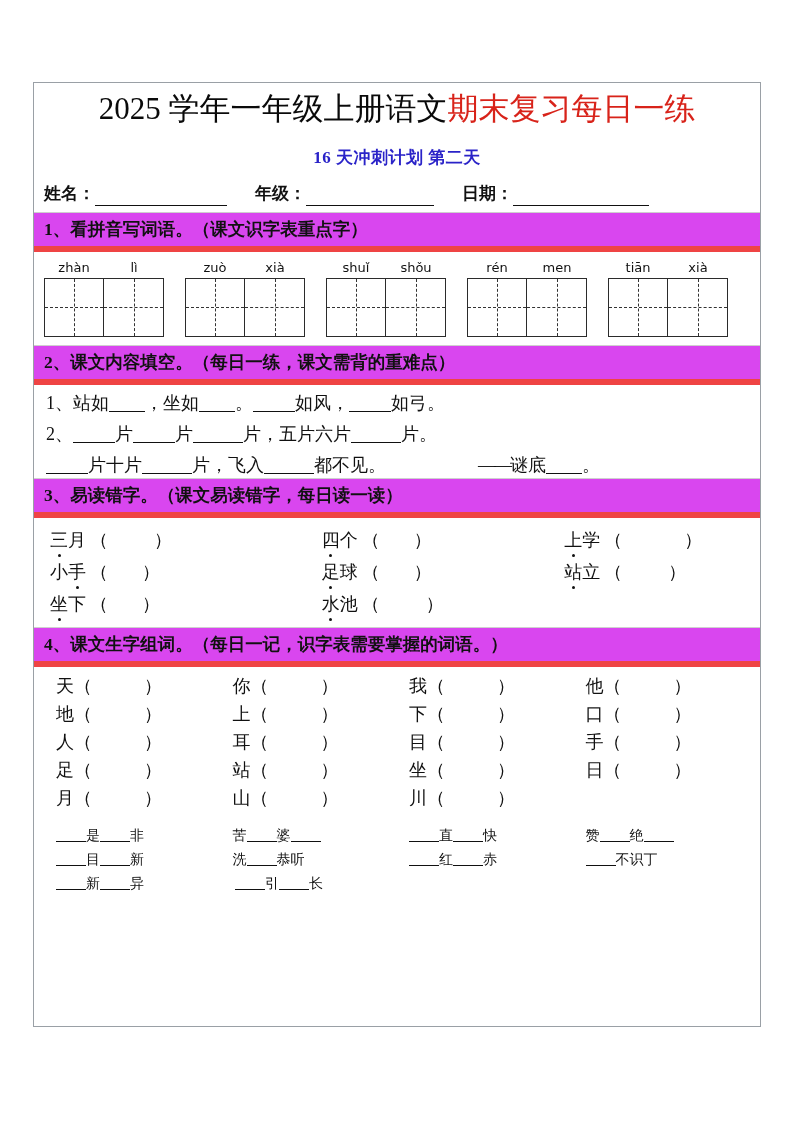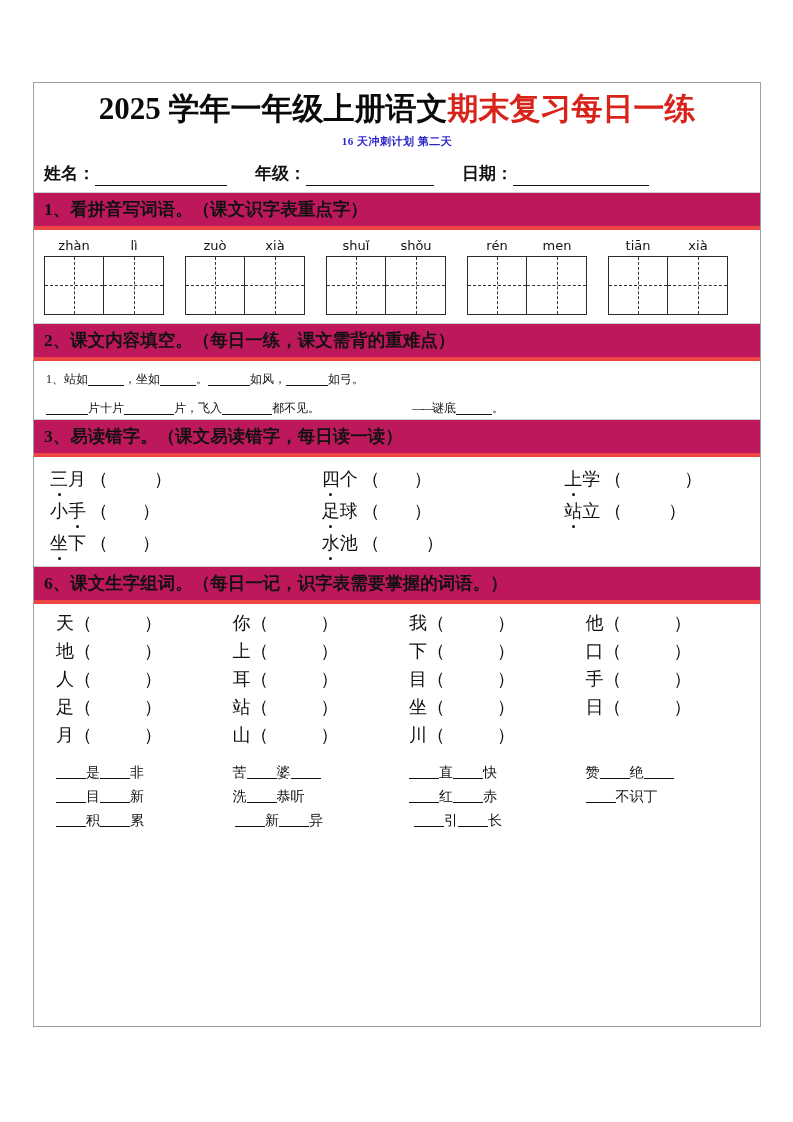--- a/index.html
+++ b/index.html
@@ -27,32 +27,32 @@
     background: #fff;
   }
 
   
   .title-block {
     padding: 8px 0 2px 0;
     text-align: center;
   }
   .main-title {
     font-family: "Liberation Serif", "DejaVu Serif", serif;
-    font-weight: bold;
+    font-weight: normal;
     font-size: 31px;
     letter-spacing: 0px;
     line-height: 1.15;
     white-space: nowrap;
   }
   .main-title .black { color: #0a0a0a; }
   .main-title .red { color: #d8231a; }
   .subtitle {
-    margin-top: 7px;
+    margin-top: 19px;
     font-weight: bold;
-    font-size: 11px;
+    font-size: 17px;
     color: #2a23c8;
     letter-spacing: 0.5px;
   }
 
   
   .meta-row {
     display: flex;
     align-items: flex-end;
     padding: 11px 8px 6px 10px;
     font-size: 17px;
@@ -64,28 +64,28 @@
   .meta-line {
     border-bottom: 1.6px solid #111;
     height: 17px;
   }
   .ml-name  { width: 132px; margin-right: 28px; }
   .ml-grade { width: 128px; margin-right: 28px; }
   .ml-date  { width: 136px; }
 
   
   .sec-head {
-    background: #be185d;
+    background: #d946ef;
     font-weight: bold;
     font-size: 17.5px;
     padding: 4px 0 5px 10px;
     letter-spacing: 0px;
     white-space: nowrap;
     border-top: 1px solid #cfcfcf;
-    border-bottom: 4px solid #ef4444;
+    border-bottom: 6px solid #ef4444;
   }
 
   .sec-body { padding: 0 10px; }
 
   
   .py-row {
     display: flex;
     padding: 8px 0 1px 0;
     font-family: "DejaVu Sans", "Liberation Sans", sans-serif;
     font-size: 13px;
@@ -119,21 +119,21 @@
   }
   .tz-cell::after {
     content: "";
     position: absolute;
     top: 50%; left: 0; right: 0;
     border-top: 1.4px dashed #333;
   }
 
   
   .fill-line {
-    font-size: 12px;
+    font-size: 18px;
     line-height: 1.0;
     padding: 9px 0 4px 2px;
     white-space: nowrap;
   }
   .blk {
     display: inline-block;
     border-bottom: 1.5px solid #111;
     vertical-align: -3px;
     height: 15px;
   }
@@ -286,20 +286,21 @@
       <div class="tz-group">
         <div class="tz-cell"></div>
         <div class="tz-cell"></div>
       </div>
     </div>
   </div>
 
   <div class="sec-head">2、课文内容填空。（每日一练，课文需背的重难点）</div>
   <div class="sec-body">
     <div class="fill-line">1、站如<span class="blk b1"></span>，坐如<span class="blk b1"></span>。<span class="blk b2"></span>如风，<span class="blk b2"></span>如弓。</div>
+    <div class="fill-line">2、<span class="blk b2"></span>片<span class="blk b2"></span>片<span class="blk b3"></span>片，五片六片<span class="blk b3"></span>片。</div>
     <div class="fill-line"><span class="blk b2"></span>片十片<span class="blk b3"></span>片，飞入<span class="blk b3"></span>都不见。<span class="spacer-lg"></span><span class="dash">——</span>谜底<span class="blk b1"></span>。</div>
   </div>
 
   <div class="sec-head">3、易读错字。（课文易读错字，每日读一读）</div>
   <div class="sec-body">
     <div class="err-grid">
 
       <div class="err-row">
         <div class="err-item ec1">
           <span class="dotted">三</span>
@@ -346,21 +347,21 @@
           <span class="dotted">水</span>
             <span>池</span>
             <span class="paren">（<span class="gap"></span>）</span>
         </div>
         <div class="err-item ec3"></div>
       </div>
 
     </div>
   </div>
 
-  <div class="sec-head">6、课文生字组词。（每日一记，识字表需要掌握的词语。）</div>
+  <div class="sec-head">4、课文生字组词。（每日一记，识字表需要掌握的词语。）</div>
   <div class="sec-body">
     <div class="word-grid">
 
       <div class="word-row">
         <div class="word-item"><span>天</span>（<span class="gap"></span>）</div>
         <div class="word-item"><span>你</span>（<span class="gap"></span>）</div>
         <div class="word-item"><span>我</span>（<span class="gap"></span>）</div>
         <div class="word-item"><span>他</span>（<span class="gap"></span>）</div>
       </div>
 
@@ -406,21 +407,20 @@
       </div>
 
       <div class="idiom-row">
         <div class="idiom-item"><span class="ublk u2"></span>目<span class="ublk u2"></span>新</div>
         <div class="idiom-item">洗<span class="ublk u2"></span>恭听</div>
         <div class="idiom-item"><span class="ublk u2"></span>红<span class="ublk u2"></span>赤</div>
         <div class="idiom-item"><span class="ublk u2"></span>不识丁</div>
       </div>
 
       <div class="idiom-row">
-        <div class="idiom-item"><span class="ublk u2"></span>积<span class="ublk u2"></span>累</div>
         <div class="idiom-item"><span class="ublk u2"></span>新<span class="ublk u2"></span>异</div>
         <div class="idiom-item"><span class="ublk u2"></span>引<span class="ublk u2"></span>长</div>
       </div>
 
     </div>
   </div>
 
 </div>
 
 </body></html>

